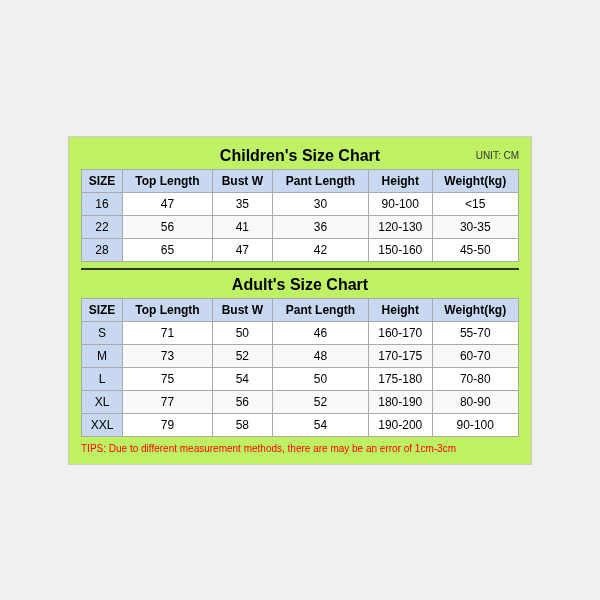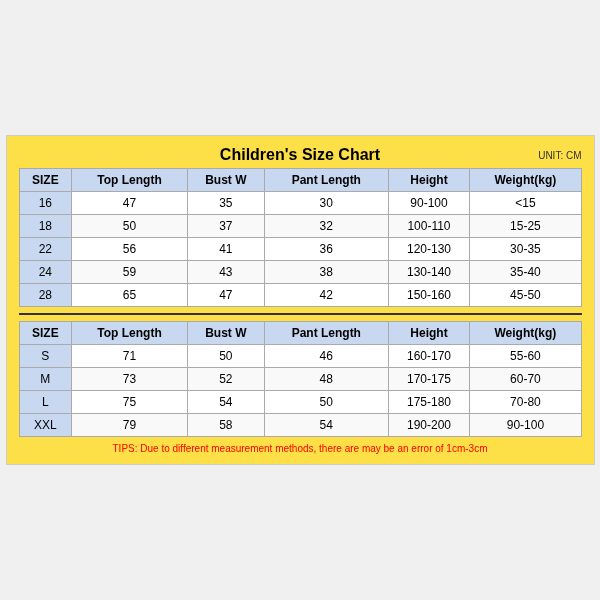--- a/index.html
+++ b/index.html
@@ -6,23 +6,23 @@
     body {
       width: 600px;
       height: 600px;
       background: #f0f0f0;
       display: flex;
       align-items: center;
       justify-content: center;
       font-family: Arial, sans-serif;
     }
     .chart-container {
-      background: #fde047;
+      background: #bef264;
       border: 1px solid #ccc;
-      width: 589px;
+      width: 464px;
       padding: 10px 12px 10px 12px;
     }
     .section-title-row {
       display: flex;
       align-items: center;
       justify-content: center;
       position: relative;
       margin-bottom: 4px;
     }
     .section-title {
@@ -61,21 +61,21 @@
     tr:nth-child(odd) td {
       background-color: #ffffff;
     }
     .size-col {
       font-weight: normal;
       background-color: #c8d8f0 !important;
     }
     .tips {
       font-size: 10px;
       color: red;
-      text-align: center;
+      text-align: left;
       margin-top: 4px;
     }
     .divider {
       border: none;
       border-top: 2px solid #333;
       margin: 6px 0;
     }
   </style>
 </head>
 <body>
@@ -101,94 +101,89 @@
     <tbody id="children-body">
     <tr>
           <td class="size-col">16</td>
           <td>47</td>
           <td>35</td>
           <td>30</td>
           <td>90-100</td>
           <td>&lt;15</td>
         </tr>
         <tr>
-          <td class="size-col">18</td>
-          <td>50</td>
-          <td>37</td>
-          <td>32</td>
-          <td>100-110</td>
-          <td>15-25</td>
-        </tr>
-        <tr>
           <td class="size-col">22</td>
           <td>56</td>
           <td>41</td>
           <td>36</td>
           <td>120-130</td>
           <td>30-35</td>
-        </tr>
-        <tr>
-          <td class="size-col">24</td>
-          <td>59</td>
-          <td>43</td>
-          <td>38</td>
-          <td>130-140</td>
-          <td>35-40</td>
         </tr>
         <tr>
           <td class="size-col">28</td>
           <td>65</td>
           <td>47</td>
           <td>42</td>
           <td>150-160</td>
           <td>45-50</td>
         </tr>
       </tbody>
   </table>
 
   <hr class="divider">
 
+  <div class="section-title-row">
+    <span class="section-title">Adult's Size Chart</span>
+  </div>
 
   <table>
     <thead>
       <tr>
         <th>SIZE</th>
         <th>Top Length</th>
         <th>Bust W</th>
         <th>Pant Length</th>
         <th>Height</th>
         <th>Weight(kg)</th>
       </tr>
     </thead>
     <tbody id="adults-body">
         <tr>
           <td class="size-col">S</td>
           <td>71</td>
           <td>50</td>
           <td>46</td>
           <td>160-170</td>
-          <td>55-60</td>
+          <td>55-70</td>
         </tr>
         <tr>
           <td class="size-col">M</td>
           <td>73</td>
           <td>52</td>
           <td>48</td>
           <td>170-175</td>
           <td>60-70</td>
         </tr>
         <tr>
           <td class="size-col">L</td>
           <td>75</td>
           <td>54</td>
           <td>50</td>
           <td>175-180</td>
           <td>70-80</td>
         </tr>
         <tr>
+          <td class="size-col">XL</td>
+          <td>77</td>
+          <td>56</td>
+          <td>52</td>
+          <td>180-190</td>
+          <td>80-90</td>
+        </tr>
+        <tr>
           <td class="size-col">XXL</td>
           <td>79</td>
           <td>58</td>
           <td>54</td>
           <td>190-200</td>
           <td>90-100</td>
         </tr>
       </tbody>
   </table>
 

